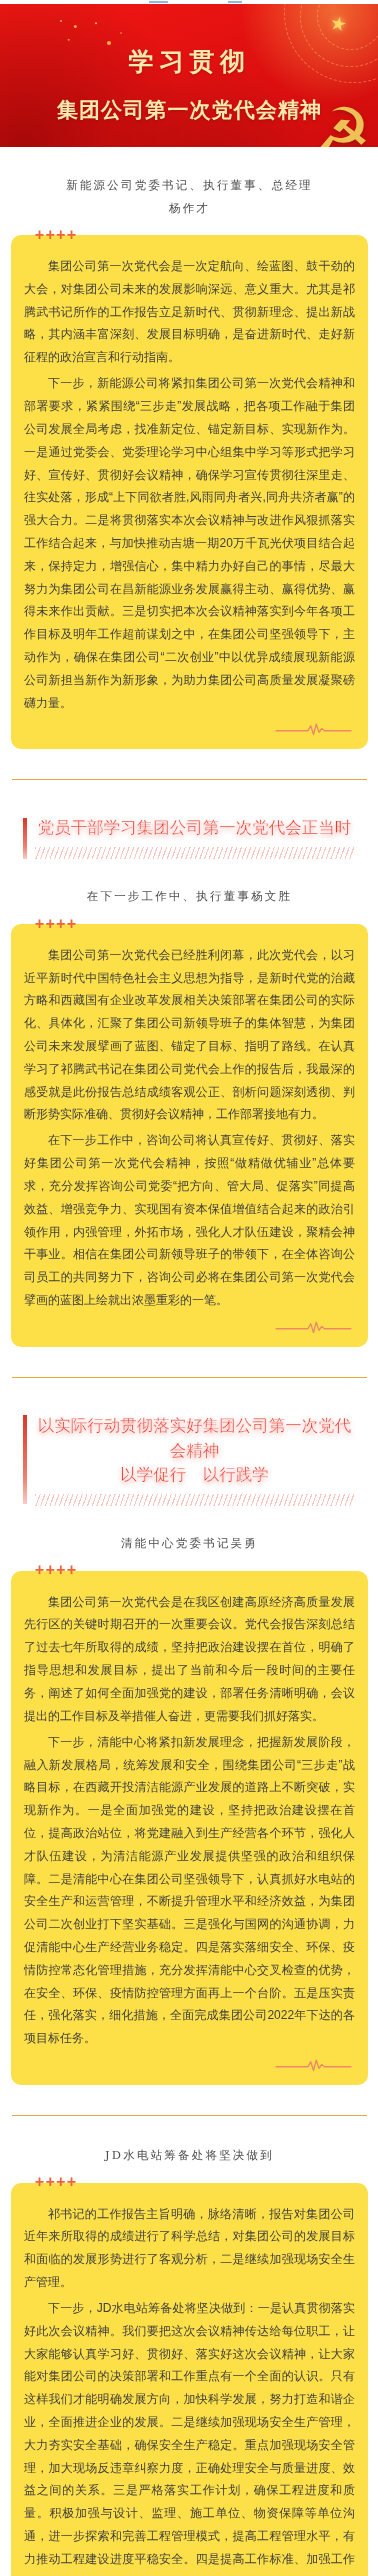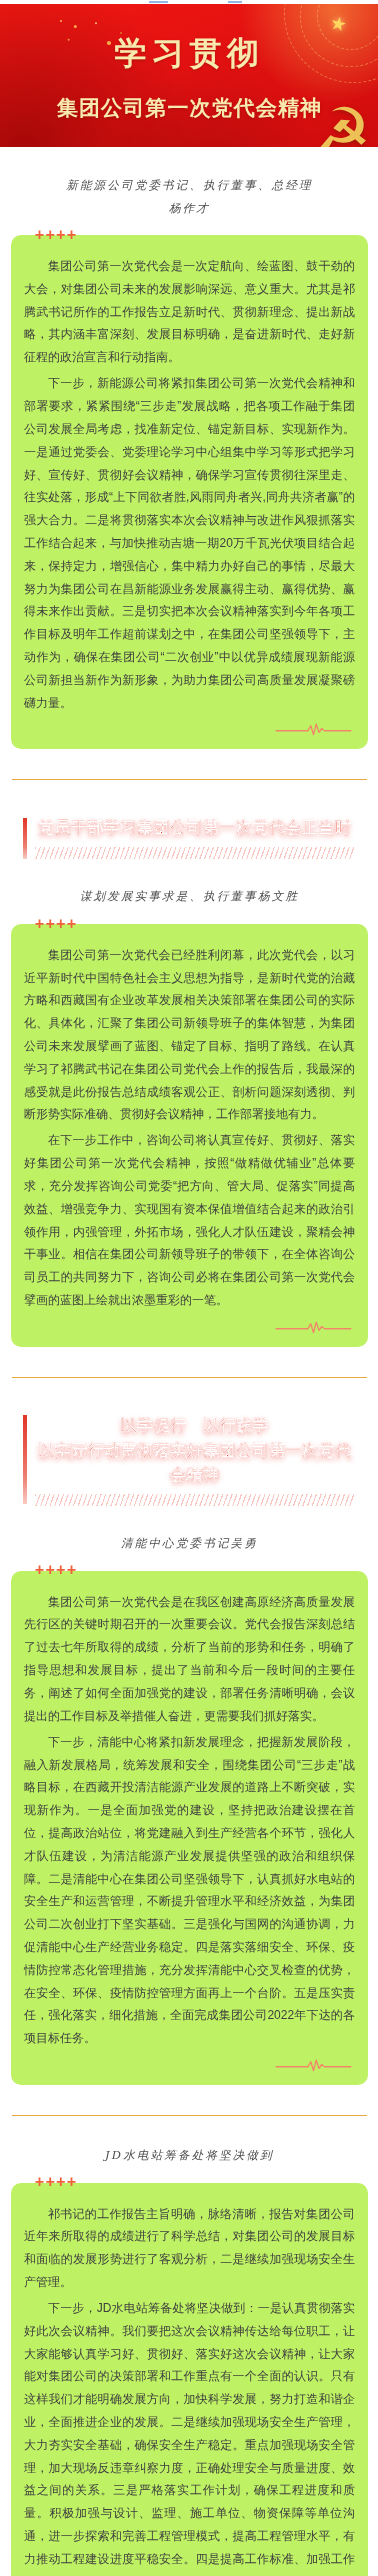--- a/index.html
+++ b/index.html
@@ -13,49 +13,49 @@
 
   
   .banner{position:relative;height:143px;overflow:hidden;
     background:
       radial-gradient(circle at 88% 4%, rgba(255,190,80,.50), rgba(255,190,80,0) 26%),
       radial-gradient(circle at 6% 100%, rgba(110,0,0,.50), rgba(110,0,0,0) 45%),
       radial-gradient(circle at 55% 118%, rgba(160,10,10,.55), rgba(160,10,10,0) 40%),
       linear-gradient(160deg,#f21813 0%,#e21111 45%,#cf0c0c 100%);}
   .banner-title{position:relative;z-index:3;text-align:center;font-weight:bold;
     color:#f8e9ae;text-shadow:0 1.1px 2.2px rgba(120,20,0,.45);}
-  .t1{font-size:32px;letter-spacing:5.5px;padding-top:28px;}
+  .t1{font-size:25px;letter-spacing:5.5px;padding-top:41px;}
   .t2{font-size:21px;letter-spacing:1.1px;padding-top:17.6px;}
   .ring{position:absolute;border:0.5px dashed rgba(255,220,140,.38);border-radius:50%;z-index:1;}
   .r1{width:99px;height:99px;right:-22px;top:-38px;}
   .r2{width:66px;height:66px;right:-5.5px;top:-22px;}
   .r3{width:137px;height:137px;right:-44px;top:-60px;}
   .star{position:absolute;top:8.8px;right:32px;font-size:18.7px;color:#ffd75e;z-index:2;
     transform:rotate(12deg);text-shadow:0 0 7.7px rgba(255,225,130,.9);}
   .sparkles{position:absolute;left:60px;top:15.4px;width:2.2px;height:2.2px;border-radius:50%;
     background:#ffc95e;box-shadow:14.3px 5.5px 0 0.5px #ffb44e,35px 2.2px 0 #f9d27b,7.7px 18.7px 0 #f2a83e,
     60px 12px 0 #d8862a,48px 22px 0 1.1px #f7bd55;opacity:.9;z-index:2;}
   .emblem{position:absolute;right:7.7px;bottom:-18.7px;font-size:66px;line-height:1;color:#eec156;
     z-index:2;text-shadow:0 1.6px 4.4px rgba(110,30,0,.5);font-family:"DejaVu Sans",sans-serif;}
 
   
   .divider{border:none;border-top:1.1px solid #e7a83e;margin:30px 12px;}
   .sec-header{position:relative;margin:35px 25px 0 35px;}
   .sec-header .bar{position:absolute;left:-12px;top:2.2px;width:4.4px;height:96%;
     background:linear-gradient(180deg,#e03527 0%,#ee7f72 70%,#f8ccc4 100%);}
-  .hline{text-align:center;font-size:16.5px;font-weight:bold;color:#e73a2b;line-height:1.5;
+  .hline{text-align:center;font-size:16.5px;font-weight:normal;color:#e73a2b;line-height:1.5;
     -webkit-text-stroke:0.3px #ffffff;text-shadow:0 1.6px 5.5px rgba(231,58,43,.42);}
   .stripes{height:12px;margin-top:6.6px;
     background:repeating-linear-gradient(110deg,rgba(240,138,128,.48) 0 1.1px,rgba(255,255,255,0) 1.1px 4.4px);}
   .section-name{text-align:center;font-family:"DejaVu Serif","Liberation Serif",serif;
-    font-size:11.5px;color:#4d4d4d;letter-spacing:2.2px;margin:28.5px 16.5px 0;line-height:1.6;font-style:italic;}
+    font-size:11.5px;color:#4d4d4d;letter-spacing:2.2px;margin:28.5px 16.5px 0;line-height:1.6;}
   .plus{color:#f0613b;font-weight:bold;font-size:15px;letter-spacing:1.6px;
     font-family:"DejaVu Sans Mono","Liberation Mono",monospace;
     margin:8.8px 0 -8.8px 35px;position:relative;z-index:2;}
-  .content-box{position:relative;margin:0 11px;background:#bef264;border-radius:10px;
+  .content-box{position:relative;margin:0 11px;background:#fde047;border-radius:10px;
     padding:20px 13px 8.8px;}
   .content-box p{font-size:12px;line-height:1.9;color:#3e3e3e;text-align:justify;
     text-indent:2em;margin:0 0 3.3px;}
   .heartbeat{display:flex;justify-content:flex-end;padding:5.5px 3.3px 3.3px;}
   .heartbeat svg{display:block;}
 </style>
 </head>
 <body>
 
 <div class="topstrip">
@@ -90,46 +90,46 @@
 </div>
 
 <hr class="divider">
 
 <div>
   <div class="sec-header">
     <div class="bar"></div>
     <div class="hline">党员干部学习集团公司第一次党代会正当时</div>
     <div class="stripes"></div>
   </div>
-  <div class="section-name">谋划发展实事求是、执行董事杨文胜</div>
+  <div class="section-name">在下一步工作中、执行董事杨文胜</div>
   <div class="plus">++++</div>
   <div class="content-box">
     <p>集团公司第一次党代会已经胜利闭幕，此次党代会，以习近平新时代中国特色社会主义思想为指导，是新时代党的治藏方略和西藏国有企业改革发展相关决策部署在集团公司的实际化、具体化，汇聚了集团公司新领导班子的集体智慧，为集团公司未来发展擘画了蓝图、锚定了目标、指明了路线。在认真学习了祁腾武书记在集团公司党代会上作的报告后，我最深的感受就是此份报告总结成绩客观公正、剖析问题深刻透彻、判断形势实际准确、贯彻好会议精神，工作部署接地有力。</p>
     <p>在下一步工作中，咨询公司将认真宣传好、贯彻好、落实好集团公司第一次党代会精神，按照“做精做优辅业”总体要求，充分发挥咨询公司党委“把方向、管大局、促落实”同提高效益、增强竞争力、实现国有资本保值增值结合起来的政治引领作用，内强管理，外拓市场，强化人才队伍建设，聚精会神干事业。相信在集团公司新领导班子的带领下，在全体咨询公司员工的共同努力下，咨询公司必将在集团公司第一次党代会擘画的蓝图上绘就出浓墨重彩的一笔。</p>
     <div class="heartbeat">
       <svg width="77" height="14.3" viewBox="0 0 140 26">
           <path d="M2 14 H52 L60 14 L65 5 L70 21 L75 2 L80 17 L85 10 L90 14 H138" fill="none" stroke="#f0876a" stroke-width="2.5" stroke-linejoin="round" stroke-linecap="round"></path>
         </svg>
     </div>
   </div>
 </div>
 
 <hr class="divider">
 
 <div>
   <div class="sec-header">
     <div class="bar"></div>
+    <div class="hline">以实际行动贯彻落实好集团公司第一次党代会精神</div>
     <div class="hline">以学促行　以行践学</div>
-    <div class="hline">以实际行动贯彻落实好集团公司第一次党代会精神</div>
     <div class="stripes"></div>
   </div>
   <div class="section-name">清能中心党委书记吴勇</div>
   <div class="plus">++++</div>
   <div class="content-box">
-    <p>集团公司第一次党代会是在我区创建高原经济高质量发展先行区的关键时期召开的一次重要会议。党代会报告深刻总结了过去七年所取得的成绩，分析了当前的形势和任务，明确了指导思想和发展目标，提出了当前和今后一段时间的主要任务，阐述了如何全面加强党的建设，部署任务清晰明确，会议提出的工作目标及举措催人奋进，更需要我们抓好落实。</p>
+    <p>集团公司第一次党代会是在我区创建高原经济高质量发展先行区的关键时期召开的一次重要会议。党代会报告深刻总结了过去七年所取得的成绩，坚持把政治建设摆在首位，明确了指导思想和发展目标，提出了当前和今后一段时间的主要任务，阐述了如何全面加强党的建设，部署任务清晰明确，会议提出的工作目标及举措催人奋进，更需要我们抓好落实。</p>
     <p>下一步，清能中心将紧扣新发展理念，把握新发展阶段，融入新发展格局，统筹发展和安全，围绕集团公司“三步走”战略目标，在西藏开投清洁能源产业发展的道路上不断突破，实现新作为。一是全面加强党的建设，坚持把政治建设摆在首位，提高政治站位，将党建融入到生产经营各个环节，强化人才队伍建设，为清洁能源产业发展提供坚强的政治和组织保障。二是清能中心在集团公司坚强领导下，认真抓好水电站的安全生产和运营管理，不断提升管理水平和经济效益，为集团公司二次创业打下坚实基础。三是强化与国网的沟通协调，力促清能中心生产经营业务稳定。四是落实落细安全、环保、疫情防控常态化管理措施，充分发挥清能中心交叉检查的优势，在安全、环保、疫情防控管理方面再上一个台阶。五是压实责任，强化落实，细化措施，全面完成集团公司2022年下达的各项目标任务。</p>
     <div class="heartbeat">
       <svg width="77" height="14.3" viewBox="0 0 140 26">
           <path d="M2 14 H52 L60 14 L65 5 L70 21 L75 2 L80 17 L85 10 L90 14 H138" fill="none" stroke="#f0876a" stroke-width="2.5" stroke-linejoin="round" stroke-linecap="round"></path>
         </svg>
     </div>
   </div>
 </div>
 
 <hr class="divider">

